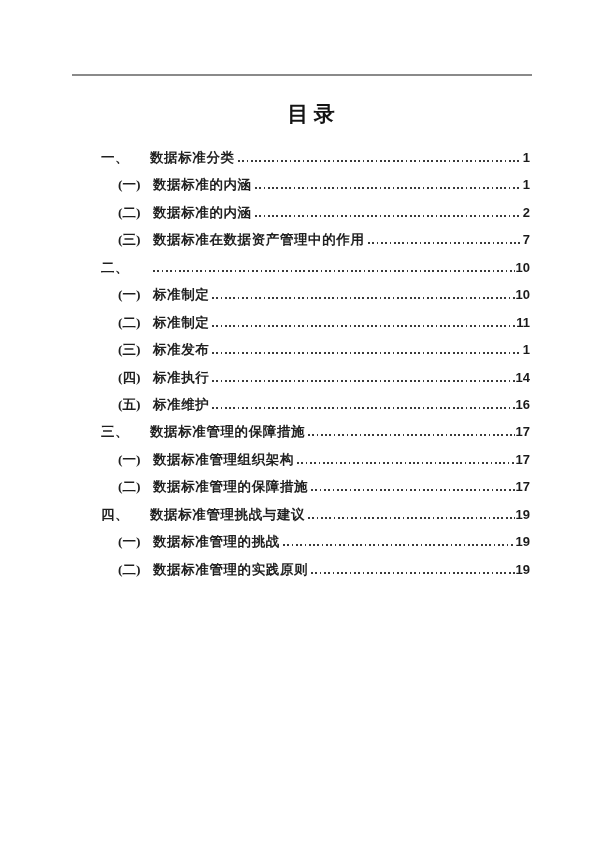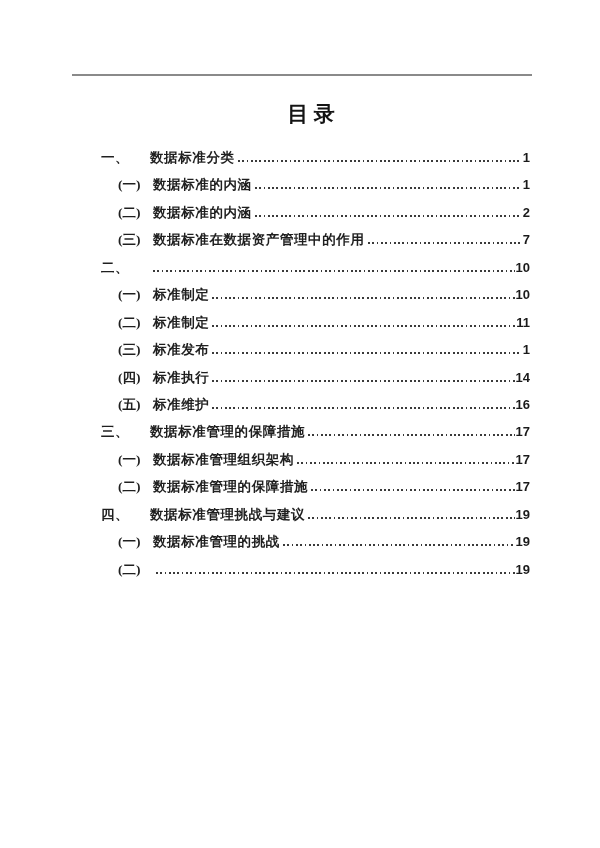--- a/index.html
+++ b/index.html
@@ -148,17 +148,18 @@
 
   <div class="toc-row lvl2">
     <span class="num">(一)</span>
     <span class="txt">数据标准管理的挑战</span>
     <span class="dots"></span>
     <span class="pg">19</span>
   </div>
 
   <div class="toc-row lvl2">
     <span class="num">(二)</span>
+    <span class="txt">数据标准管理的实践原则</span>
     <span class="dots"></span>
     <span class="pg">19</span>
   </div>
 </div>
 </div>
 
 </body></html>

